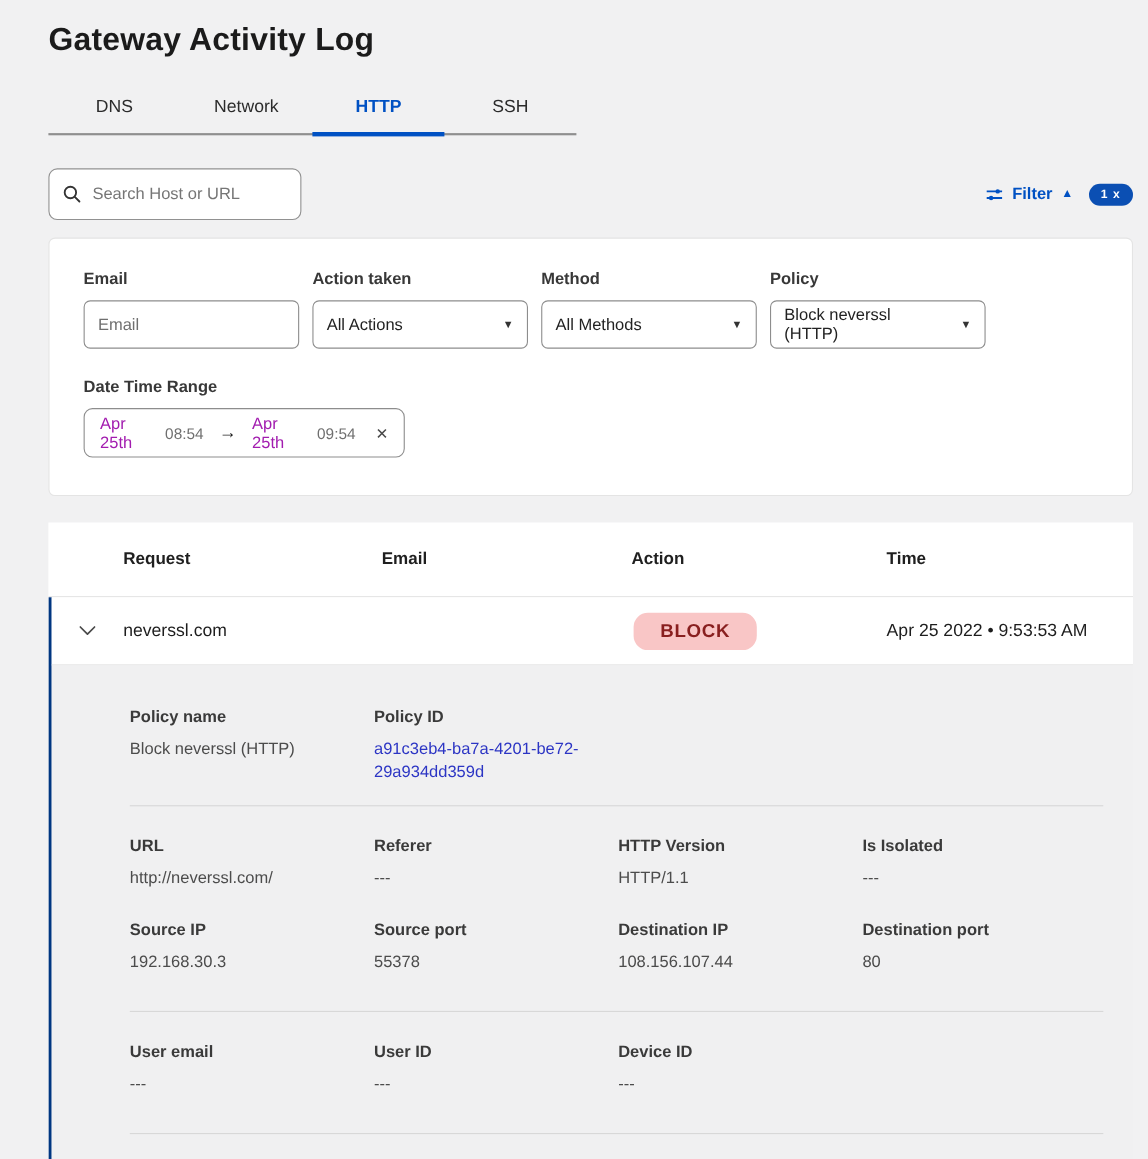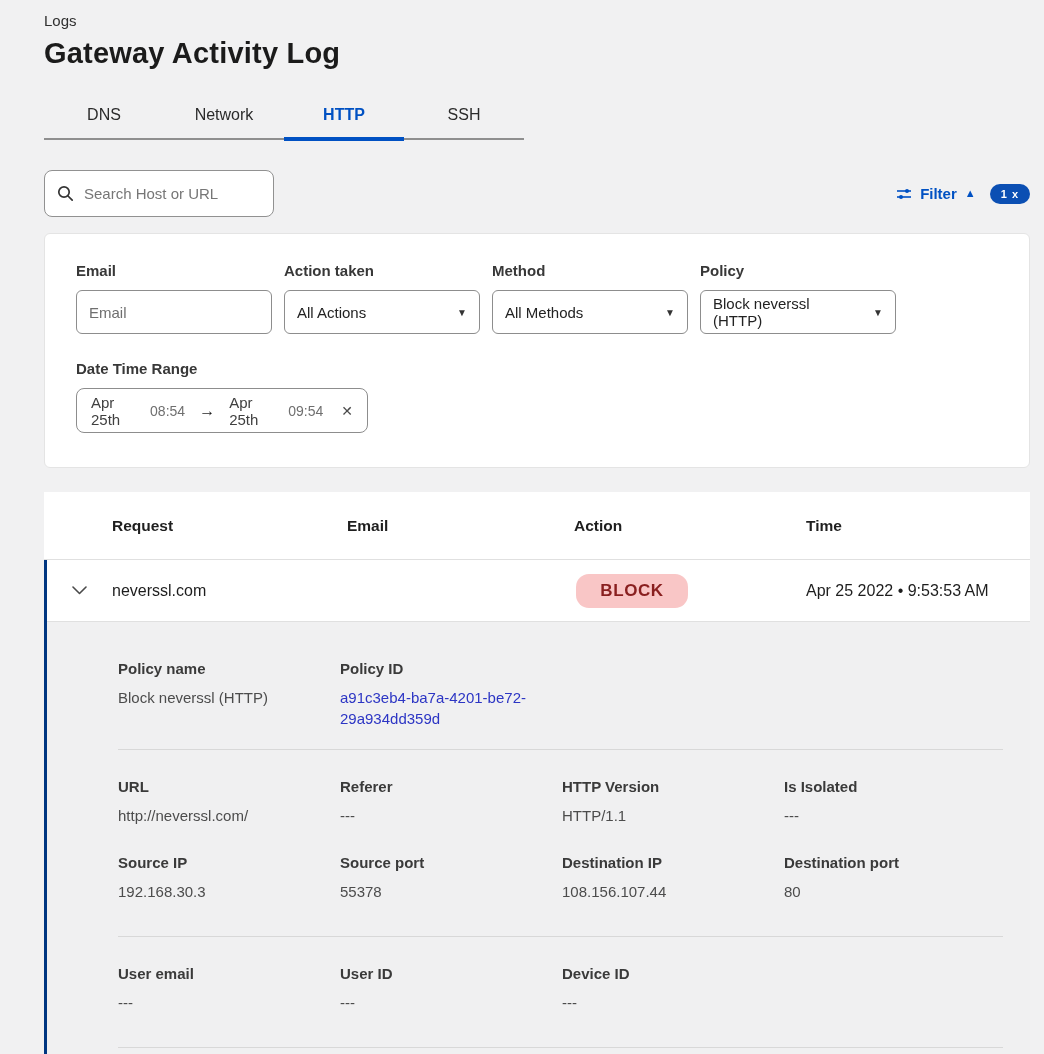--- a/index.html
+++ b/index.html
@@ -37,21 +37,21 @@
   .filter-row { display: flex; gap: 12px; }
   .field { width: 196px; }
   .field-label { display: block; font-size: 15px; font-weight: 700; color: #383838; margin-bottom: 11px; }
   .text-input, .select { width: 196px; height: 44px; border: 1px solid #8d8d8d; border-radius: 6px; background: #fff; font-size: 15px; color: #222; padding: 0 12px; }
   .text-input { font-family: inherit; outline: none; }
   .text-input::placeholder { color: #6f6f6f; }
   .select { display: flex; align-items: center; justify-content: space-between; cursor: pointer; gap: 34px; }
   .select .caret-down { font-size: 10px; color: #333; }
   .date-field { margin-top: 26px; width: auto; }
   .date-box { width: 292px; height: 45px; border: 1px solid #8d8d8d; border-radius: 8px; background: #fff; display: flex; align-items: center; padding: 0 14px; gap: 10px; font-size: 15px; }
-  .date-text { color: #404040; }
+  .date-text { color: #a21caf; }
   .time-text { color: #6f6f6f; font-size: 14px; }
   .range-arrow { color: #1f1f1f; font-size: 16px; padding: 0 4px; }
   .clear-x { color: #4a4a4a; font-size: 14px; margin-left: 8px; cursor: pointer; }
 
   
   .table-card { margin: 24px 14px 0 44px; width: 986px; height: 602px; background: #fff; overflow: hidden; }
   .thead { display: grid; grid-template-columns: 235px 227px 232px auto; padding-left: 68px; height: 68px; align-items: center; border-bottom: 1px solid #e0e0e0; }
   .th { font-size: 15.5px; font-weight: 700; color: #1f1f1f; }
   .row-wrap { border-left: 3px solid #003681; }
   .log-row { display: grid; grid-template-columns: 65px 235px 227px 232px auto; height: 62px; align-items: center; background: #fff; border-bottom: 1px solid #e0e0e0; cursor: pointer; }
@@ -72,21 +72,20 @@
   .div-3 { margin: 34px 0 0 0; }
 
   svg { display: block; }
 </style>
 </head>
 <body>
 
 <div class="page">
 
   <div class="header">
-    <div class="breadcrumb">Logs</div>
     <h1 class="page-title">Gateway Activity Log</h1>
   </div>
 
   <div class="tabs">
     <div class="tab">DNS</div>
     <div class="tab">Network</div>
     <div class="tab active">HTTP</div>
     <div class="tab">SSH</div>
   </div>
 

